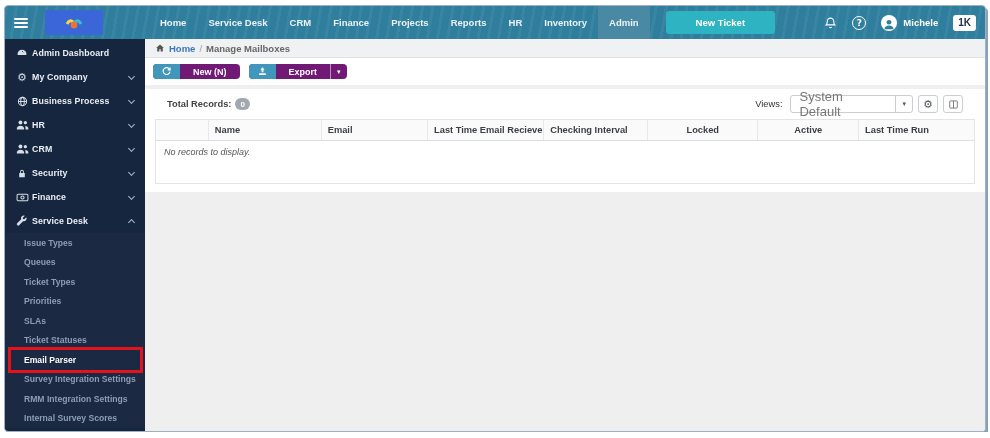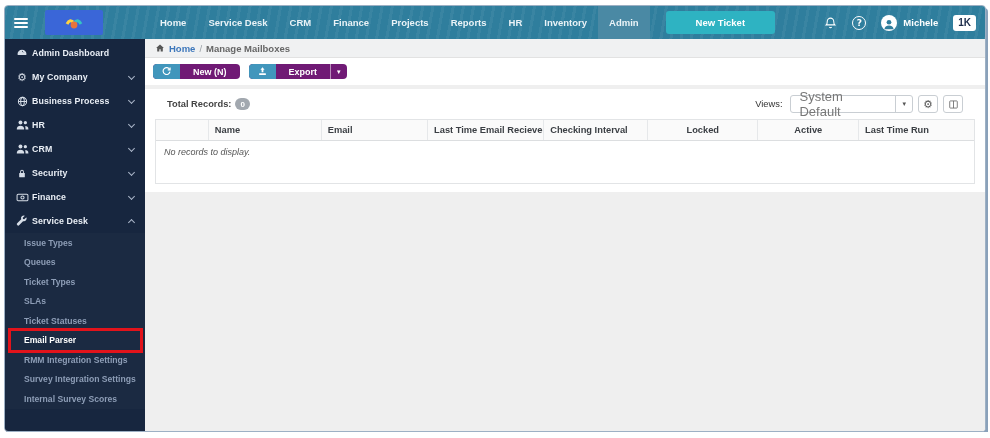--- a/index.html
+++ b/index.html
@@ -227,28 +227,29 @@
             <path d="M13.8 3 11 5.8l-1.6-.4-.4-1.6L11.8 1a3.7 3.7 0 0 0-4.9 4.7l-5 5a1.8 1.8 0 1 0 2.5 2.5l5-5A3.7 3.7 0 0 0 13.8 3z"></path>
           </svg>
         </span>
         <span class="lbl">Service Desk</span>
         <span class="chev up"></span>
       </div>
       <ul class="submenu">
         <li>Issue Types</li>
         <li>Queues</li>
         <li>Ticket Types</li>
+        <li>Priorities</li>
         <li>SLAs</li>
         <li>Ticket Statuses</li>
         <li class="active">
           <span>Email Parser</span>
           <span class="red-annotation"></span>
         </li>
+        <li>Survey Integration Settings</li>
         <li>RMM Integration Settings</li>
-        <li>Survey Integration Settings</li>
         <li>Internal Survey Scores</li>
       </ul>
     </div>
 
     <div class="main">
       <div class="breadcrumb-bar">
         <svg width="10" height="10" viewBox="0 0 16 16" fill="#555">
           <path d="M8 2.5 1.8 8h1.7v5.5h3.4V10h2.2v3.5h3.4V8h1.7z"></path>
         </svg>
         <span class="crumb-home">Home</span>

